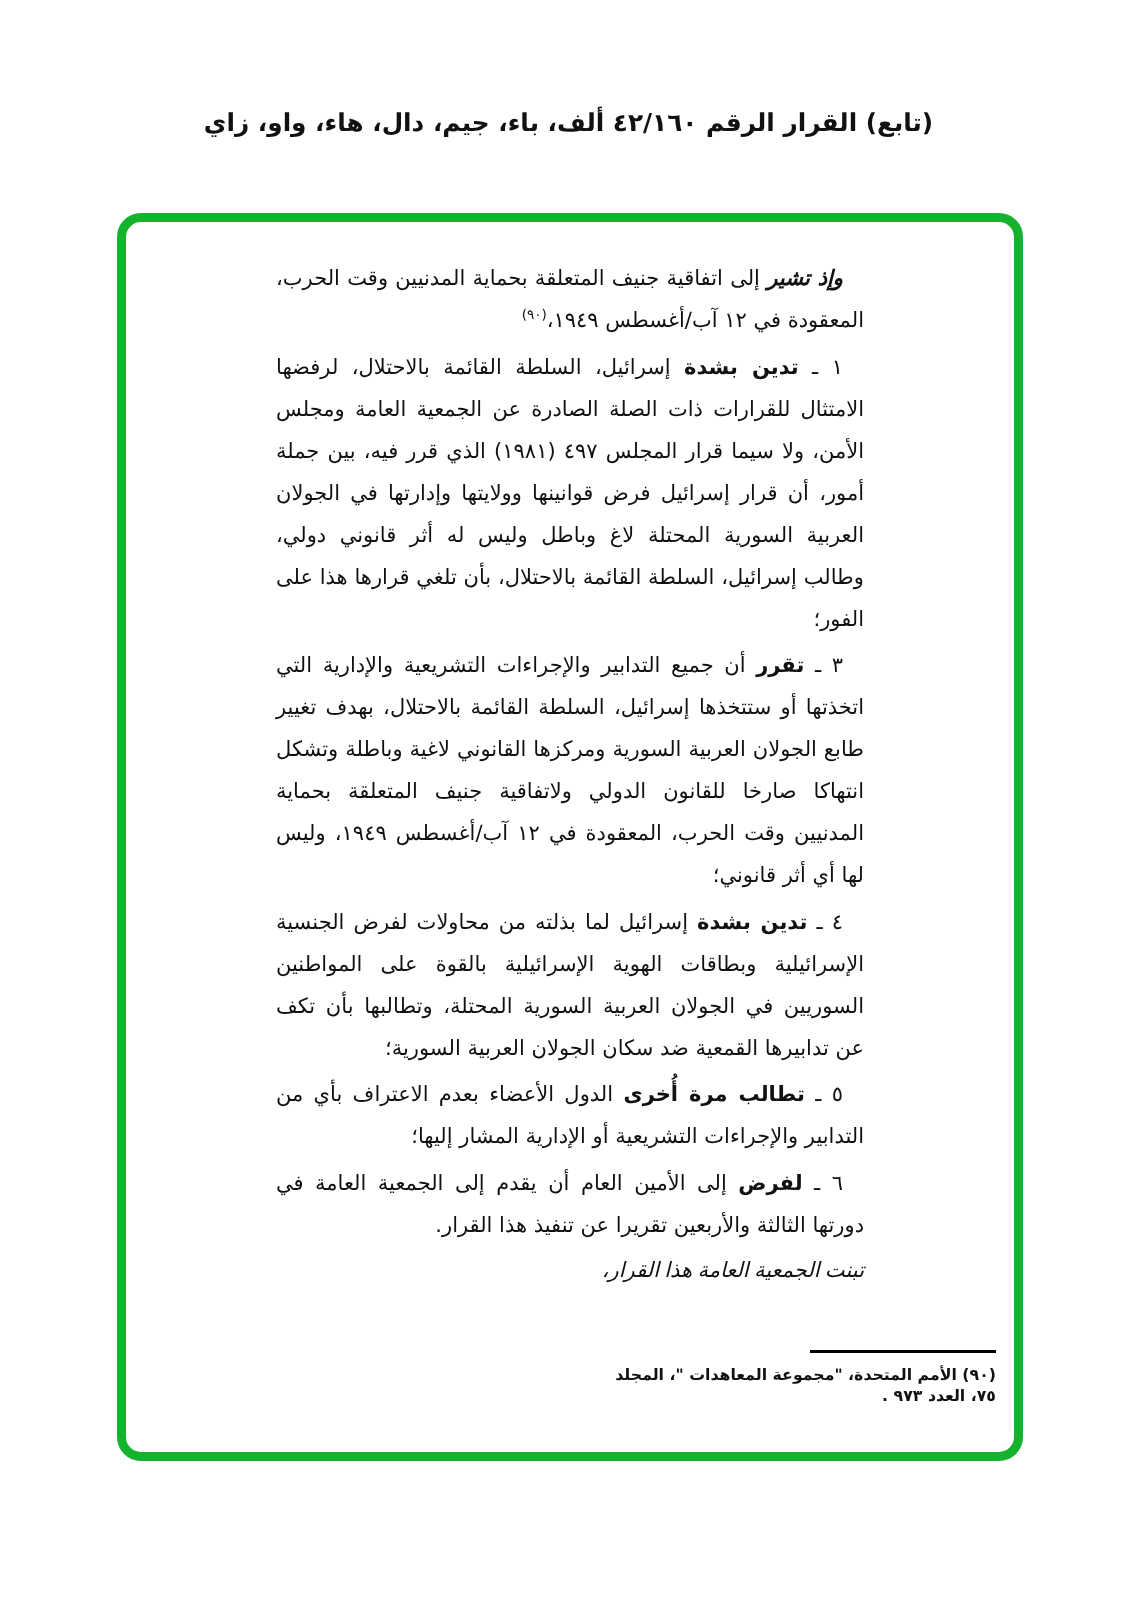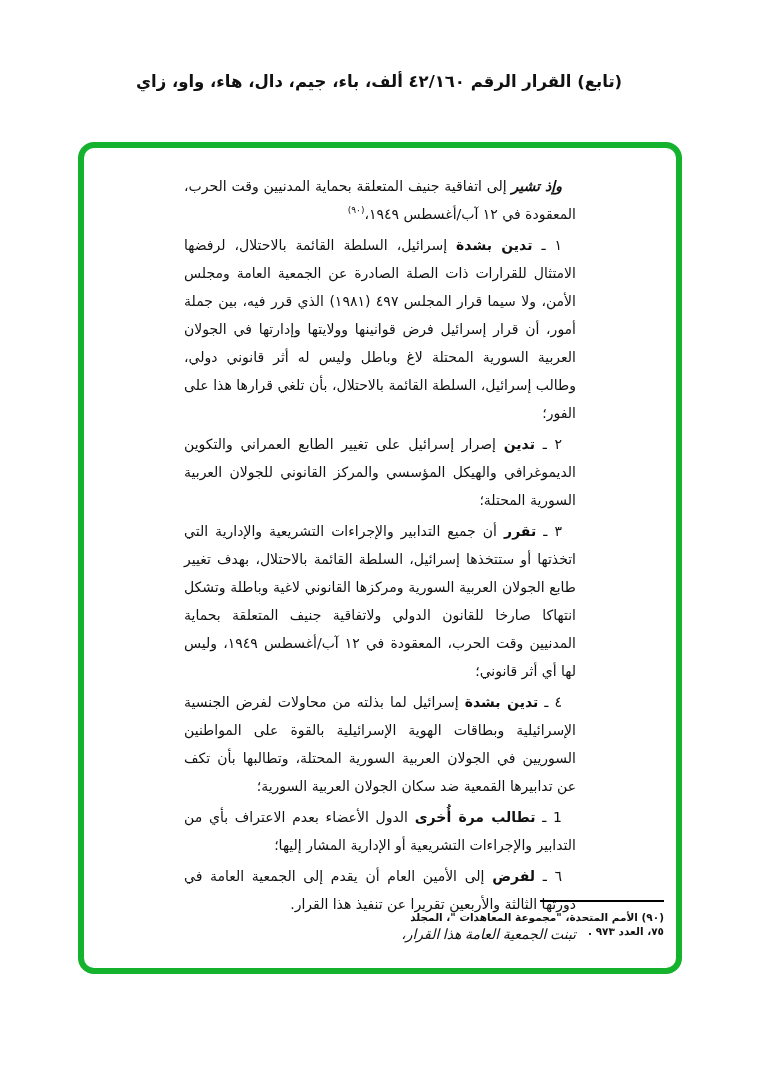--- a/index.html
+++ b/index.html
@@ -100,27 +100,26 @@
     <div class="doc-title">(تابع) القرار الرقم ٤٢/١٦٠ ألف، باء، جيم، دال، هاء، واو، زاي</div>
   </div>
 
   <div class="frame">
     <div class="body-col">
 
       <p class="para"><span class="preamble-lead">وإذ تشير</span> <span>إلى اتفاقية جنيف المتعلقة بحماية المدنيين وقت الحرب، المعقودة في ١٢ آب/أغسطس ١٩٤٩،</span><span class="fn-ref">(٩٠)</span></p>
 
       <p class="para"><span>١ ـ</span> <b>تدين بشدة</b> <span>إسرائيل، السلطة القائمة بالاحتلال، لرفضها الامتثال للقرارات ذات الصلة الصادرة عن الجمعية العامة ومجلس الأمن، ولا سيما قرار المجلس ٤٩٧ (١٩٨١) الذي قرر فيه، بين جملة أمور، أن قرار إسرائيل فرض قوانينها وولايتها وإدارتها في الجولان العربية السورية المحتلة لاغ وباطل وليس له أثر قانوني دولي، وطالب إسرائيل، السلطة القائمة بالاحتلال، بأن تلغي قرارها هذا على الفور؛</span></p>
 
-      <p class="para"><span>٢ ـ</span> <b>تدين</b> <span>إصرار إسرائيل على تغيير الطابع العمراني والتكوين الديموغرافي والهيكل المؤسسي والمركز القانوني للجولان العربية السورية المحتلة؛</span></p>
 
       <p class="para"><span>٣ ـ</span> <b>تقرر</b> <span>أن جميع التدابير والإجراءات التشريعية والإدارية التي اتخذتها أو ستتخذها إسرائيل، السلطة القائمة بالاحتلال، بهدف تغيير طابع الجولان العربية السورية ومركزها القانوني لاغية وباطلة وتشكل انتهاكا صارخا للقانون الدولي ولاتفاقية جنيف المتعلقة بحماية المدنيين وقت الحرب، المعقودة في ١٢ آب/أغسطس ١٩٤٩، وليس لها أي أثر قانوني؛</span></p>
 
       <p class="para"><span>٤ ـ</span> <b>تدين بشدة</b> <span>إسرائيل لما بذلته من محاولات لفرض الجنسية الإسرائيلية وبطاقات الهوية الإسرائيلية بالقوة على المواطنين السوريين في الجولان العربية السورية المحتلة، وتطالبها بأن تكف عن تدابيرها القمعية ضد سكان الجولان العربية السورية؛</span></p>
 
-      <p class="para"><span>1 ـ</span> <b>تطالب مرة أُخرى</b> <span>الدول الأعضاء بعدم الاعتراف بأي من التدابير والإجراءات التشريعية أو الإدارية المشار إليها؛</span></p>
+      <p class="para"><span>٥ ـ</span> <b>تطالب مرة أُخرى</b> <span>الدول الأعضاء بعدم الاعتراف بأي من التدابير والإجراءات التشريعية أو الإدارية المشار إليها؛</span></p>
 
       <p class="para"><span>٦ ـ</span> <b>لفرض</b> <span>إلى الأمين العام أن يقدم إلى الجمعية العامة في دورتها الثالثة والأربعين تقريرا عن تنفيذ هذا القرار.</span></p>
 
       <div class="adoption">
         <div>تبنت الجمعية العامة هذا القرار،</div>
 
       </div>
 
     </div>
 

